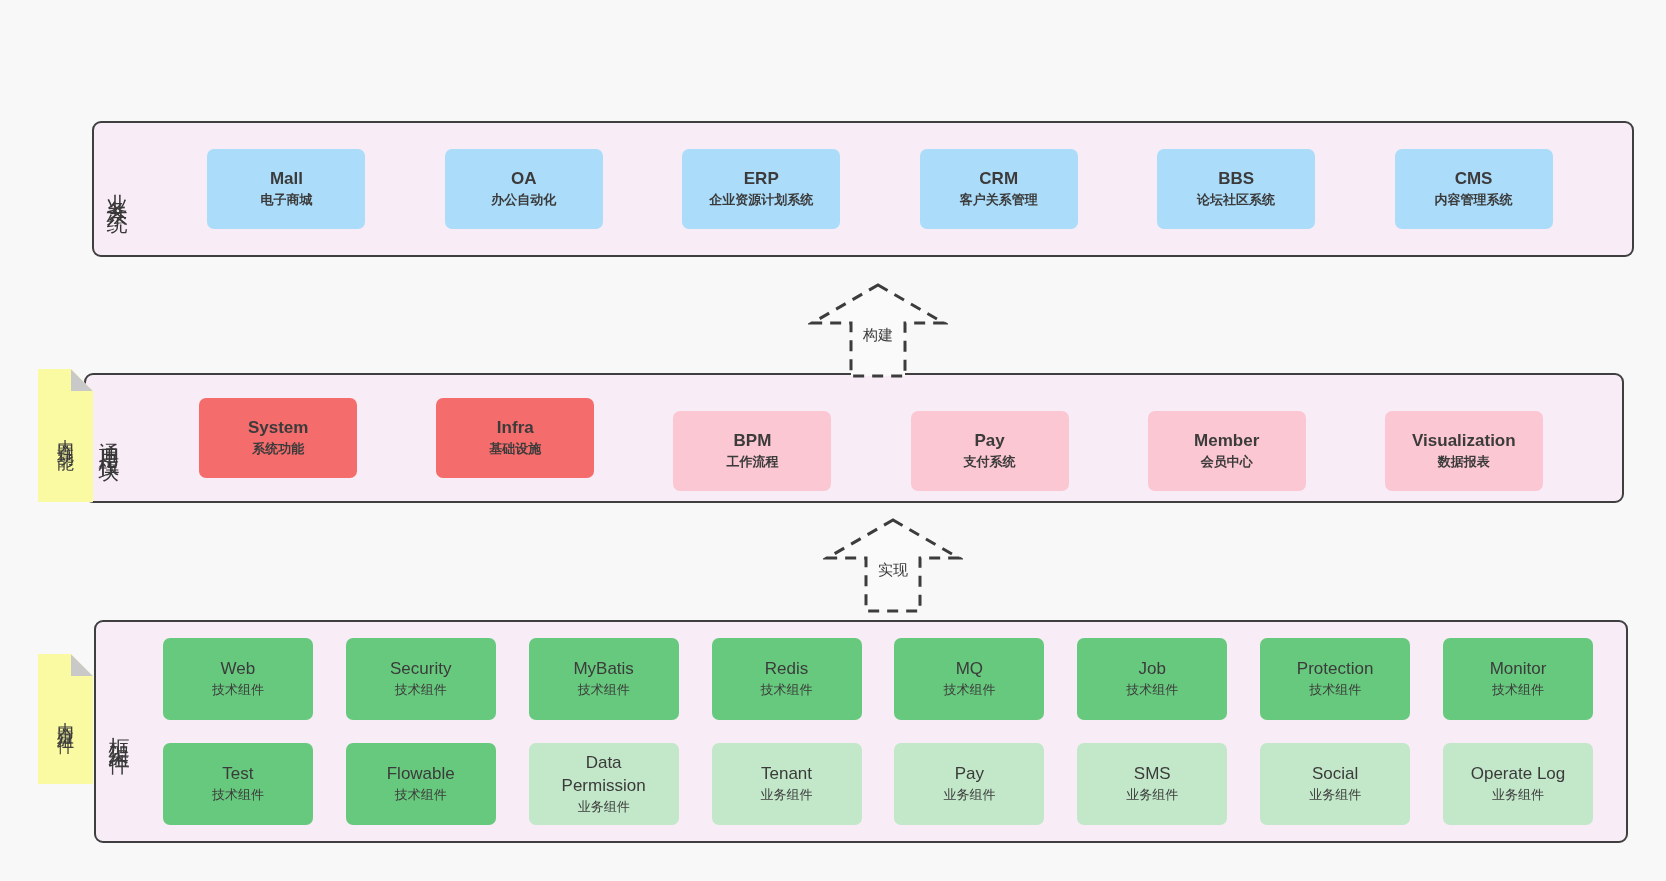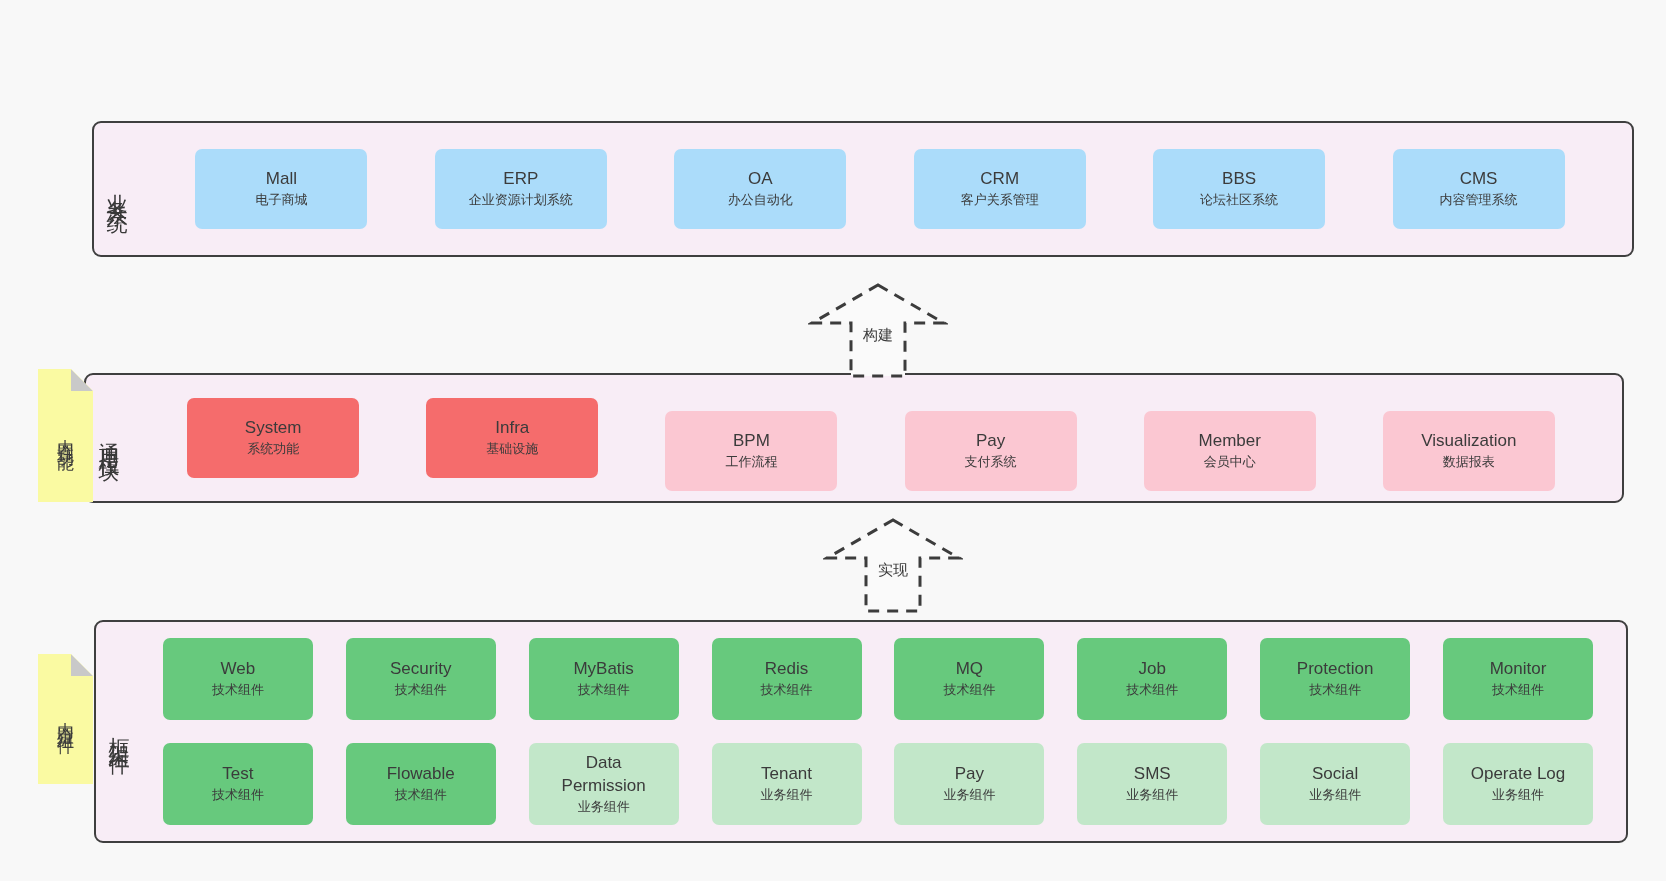--- a/index.html
+++ b/index.html
@@ -25,21 +25,21 @@
     writing-mode:vertical-rl;text-orientation:upright;
     font-size:21px;letter-spacing:6px;line-height:1;
     margin-left:13px;color:#383838;flex:0 0 auto;
   }
   .boxes{flex:1;display:flex;justify-content:space-evenly;align-items:center;}
   .rows{flex:1;display:flex;flex-direction:column;justify-content:center;gap:23px;}
   .box{
     display:flex;flex-direction:column;justify-content:center;align-items:center;
     text-align:center;border-radius:7px;box-sizing:border-box;padding:4px 12px;
   }
-  #section-business .box,#section-modules .box{width:172px;height:80px;}
+  #section-business .box,#section-modules .box{width:158px;height:80px;font-weight:bold;}
   #section-components .box{width:150px;height:82px;padding:4px 14px;}
   .box-name{font-size:17px;line-height:1.35;}
   .box-desc{font-size:13px;line-height:1.4;}
   .variant-blue{background:var(--blue,#abdcfa);}
   .variant-red{background:var(--red,#f56c6c);}
   .variant-pink{background:var(--pink,#fbc7d2);margin-top:26px;}
   .variant-green{background:var(--green,#67c97d);}
   .variant-lightgreen{background:var(--lightgreen,#c2e7c9);}
 
   .tab{
@@ -76,26 +76,26 @@
 <body style="--page-bg: #f8f8f8; --panel-bg: #f8edf6; --panel-border: #3f3f3f; --blue: #abdcfa; --red: #f56c6c; --pink: #fbc7d2; --green: #67c97d; --lightgreen: #c2e7c9; --yellow: #fafaa2; --fold: #c9c9c9; --ink: #3b3b3b; --arrow: #3c3c3c;">
 
 <div class="panel" id="section-business">
   <div class="vlabel">业务系统</div>
   <div class="boxes">
       <div class="box variant-blue">
         <div class="box-name">Mall</div>
         <div class="box-desc">电子商城</div>
       </div>
       <div class="box variant-blue">
+        <div class="box-name">OA</div>
+        <div class="box-desc">办公自动化</div>
+      </div>
+      <div class="box variant-blue">
         <div class="box-name">ERP</div>
         <div class="box-desc">企业资源计划系统</div>
-      </div>
-      <div class="box variant-blue">
-        <div class="box-name">OA</div>
-        <div class="box-desc">办公自动化</div>
       </div>
       <div class="box variant-blue">
         <div class="box-name">CRM</div>
         <div class="box-desc">客户关系管理</div>
       </div>
       <div class="box variant-blue">
         <div class="box-name">BBS</div>
         <div class="box-desc">论坛社区系统</div>
       </div>
       <div class="box variant-blue">

